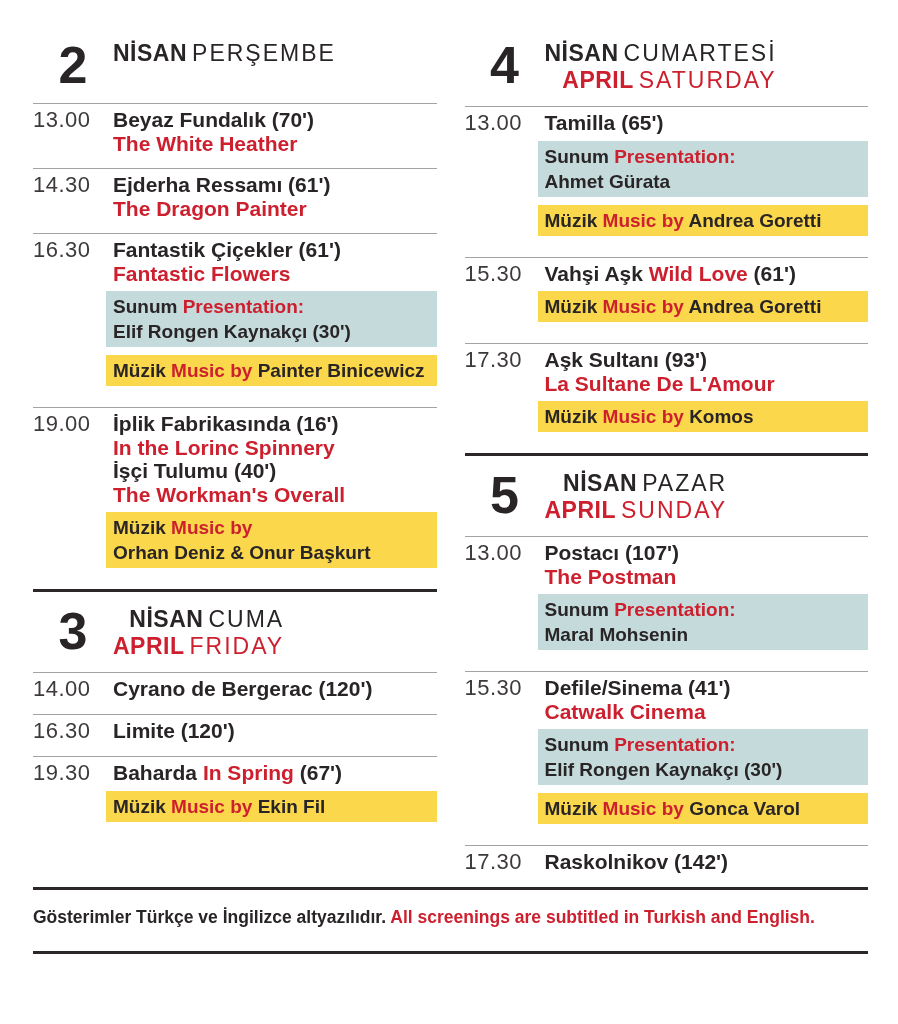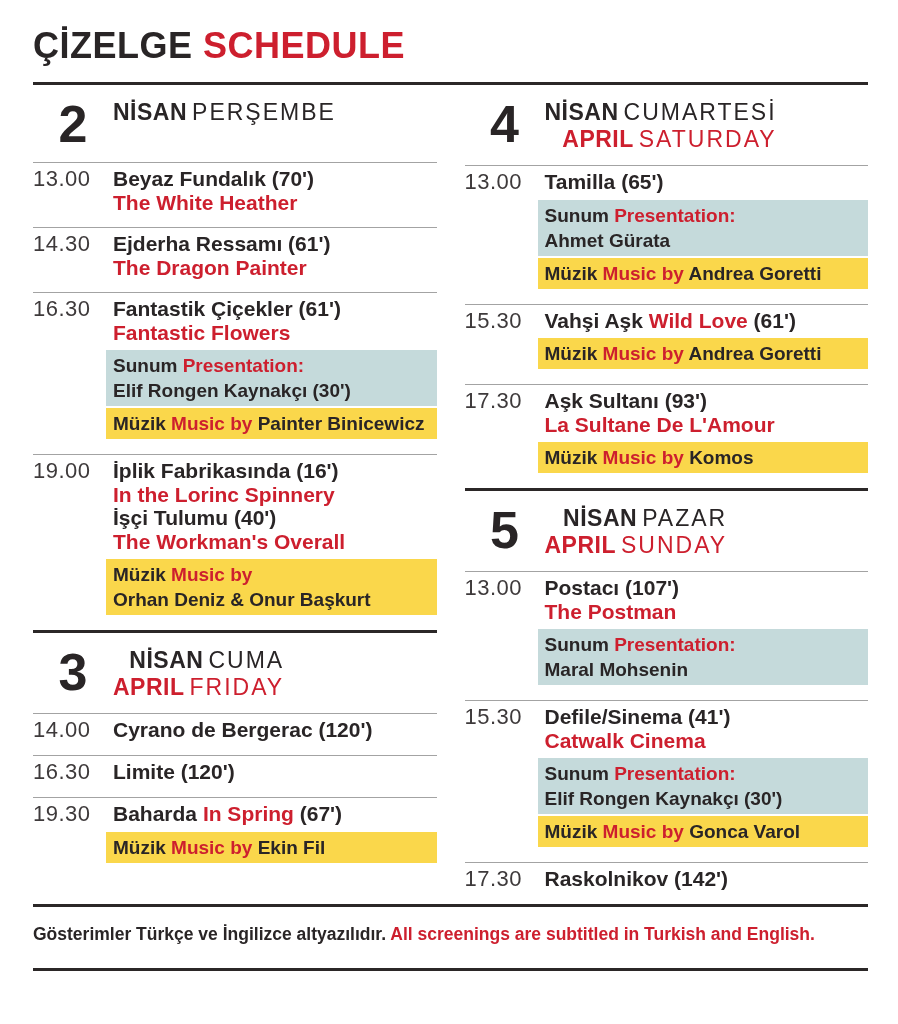--- a/index.html
+++ b/index.html
@@ -22,34 +22,33 @@
               color:var(--dark); text-align:center; flex:none;}
   .day-title{padding-top:1px;text-align:right;}
   .day-line{font-size:23px; line-height:27px; white-space:nowrap;}
   .day-line .strong{font-weight:700; letter-spacing:.5px; margin-right:5px;}
   .day-line .light{font-weight:400; letter-spacing:2px;}
   .entry{display:flex; border-top:1px solid var(--thin); padding:4px 0 13px;}
   .entry-time{width:80px; flex:none; font-size:22px; line-height:24px;
               color:var(--time); letter-spacing:.5px; font-weight:400;}
   .entry-body{flex:1; min-width:0;}
   .line{font-size:21px; font-weight:700; line-height:23.5px; white-space:nowrap;}
-  .box{margin:6px 0 2px -7px; padding:3px 8px 3px 7px; font-size:19px; font-weight:700;
+  .box{margin:6px 0 8px -7px; padding:3px 8px 3px 7px; font-size:19px; font-weight:700;
        line-height:25px;}
   .box + .box{margin-top:0;}
   .box-line{white-space:nowrap;}
   .box-presentation{background:var(--teal);}
   .box-music{background:var(--yellow);}
   .footer{border-top:3px solid var(--thick); border-bottom:3px solid var(--thick);
           padding:17px 0 23px; font-size:17.5px; font-weight:700; white-space:nowrap;}
 </style>
 </head>
 <body>
 
 <div class="page">
-  <h1 class="title"><span class="c-dark">ÇİZELGE</span> <span class="c-red">SCHEDULE</span></h1>
 
   <div class="cols">
       <div class="col">
         <div class="day">
           <div class="day-header">
             <div class="day-number">2</div>
             <div class="day-title">
               <div class="day-line"><span class="strong c-dark">NİSAN</span><span class="light c-dark">PERŞEMBE</span></div>
             </div>
           </div>

